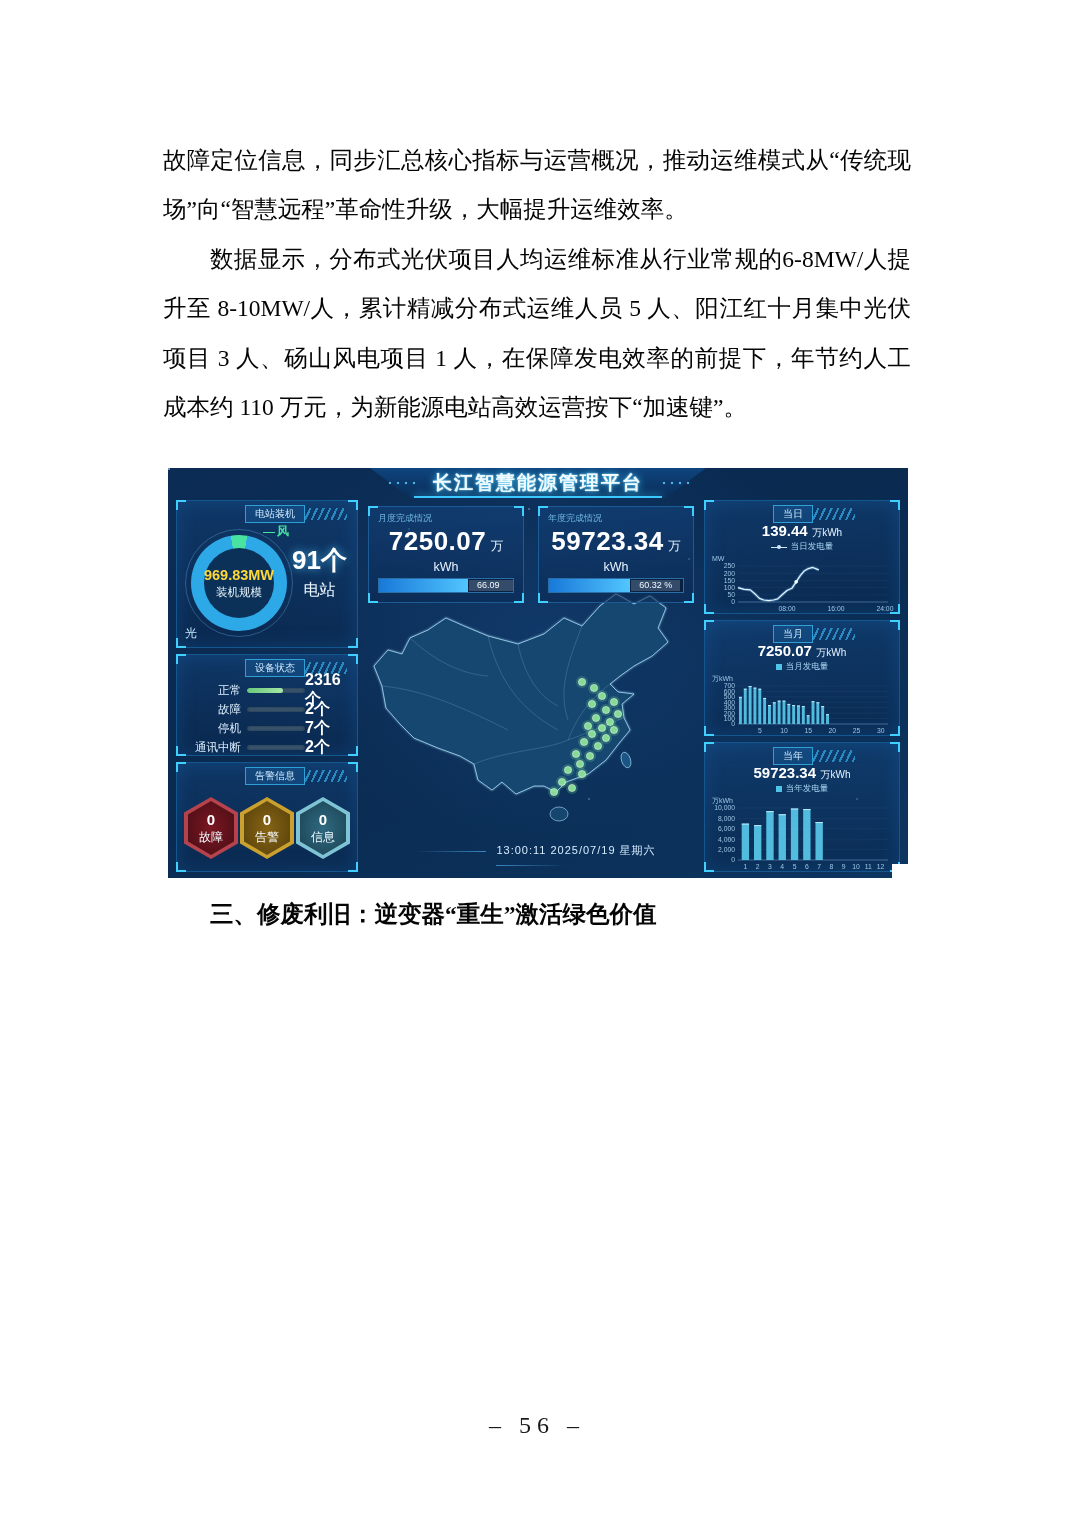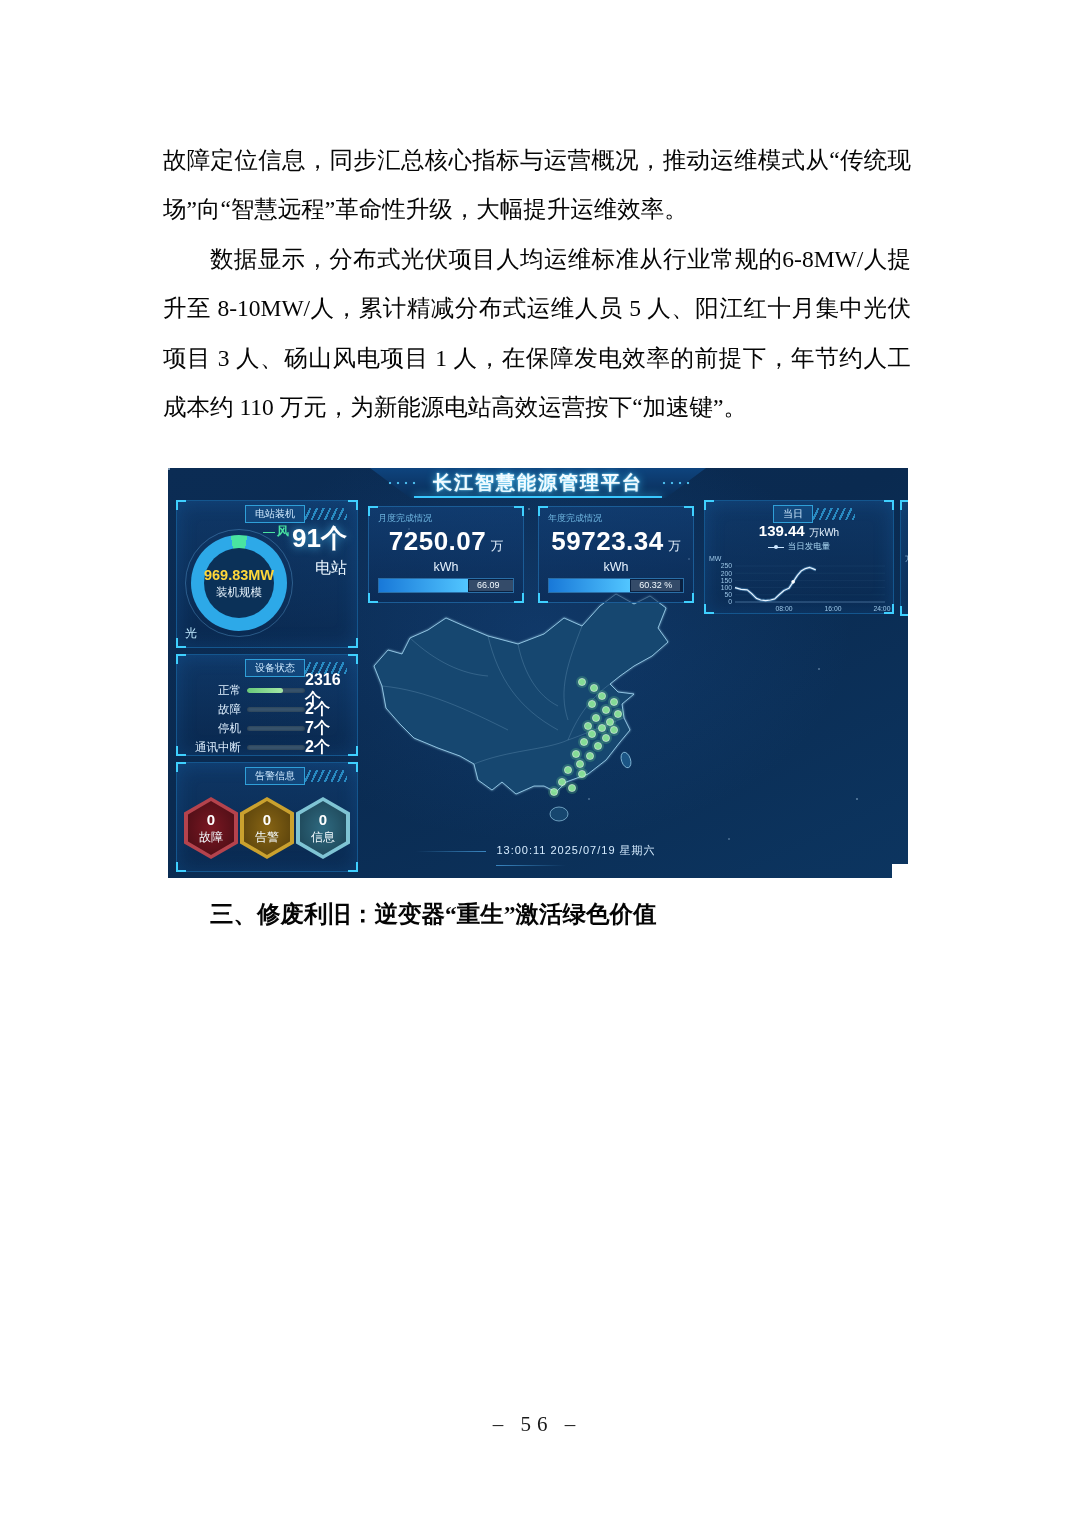--- a/index.html
+++ b/index.html
@@ -8,21 +8,21 @@
 
   
   .doc-block{position:absolute;left:163px;width:748px;text-align:justify;
              font-size:23.5px;line-height:49.4px;color:#050505;}
   .doc-block p{margin:0;}
   .indent{text-indent:2em;}
   #doc-top{top:136px;}
   #doc-bottom{top:888px;}
   .doc-heading{font-weight:bold;text-indent:2em;font-size:23.5px;line-height:52px;margin:0;}
   .page-number{position:absolute;left:0;width:100%;top:1412px;text-align:center;
-               font-size:21px;letter-spacing:6px;color:#1a1a1a;}
+               font-size:24px;letter-spacing:6px;color:#1a1a1a;}
 
   
   .dashboard{position:absolute;left:168px;top:468px;width:740px;height:410px;
     background:
       radial-gradient(ellipse at 50% 40%, rgba(30,90,160,.30), rgba(0,0,0,0) 60%),
       linear-gradient(155deg,#0b2c54 0%,#0a2a50 45%,#0c3560 100%);
     overflow:hidden;font-family:"Liberation Sans","DejaVu Sans",sans-serif;color:#d8ecff;}
   .stars{position:absolute;width:2px;height:2px;border-radius:50%;background:rgba(220,240,255,.7);
     box-shadow: 60px 220px rgba(200,230,255,.5), 300px 120px rgba(200,230,255,.4),
      520px 90px rgba(200,230,255,.5), 650px 200px rgba(200,230,255,.4),
@@ -49,21 +49,21 @@
     background:radial-gradient(circle,#49b8e8 1.2px,transparent 1.6px);
     background-size:8px 4px;background-repeat:repeat-x;}
   .win-icons{margin-left:auto;display:flex;gap:6px;align-items:center;}
   .icon-box{width:12px;height:10px;border:1px solid #8fc0e0;position:relative;cursor:pointer;}
   .icon-box.fs::after{content:"";position:absolute;inset:2px;border:1px dotted #8fc0e0;}
   .icon-box.rs::after{content:"";position:absolute;left:3px;top:2px;right:3px;bottom:2px;border:1px solid #8fc0e0;}
 
   .dash-body{position:absolute;top:32px;left:8px;right:8px;bottom:6px;display:flex;gap:8px;}
   .col-left{width:182px;display:flex;flex-direction:column;gap:6px;}
   .col-center{flex:1;position:relative;}
-  .col-right{width:196px;display:flex;flex-direction:row;gap:6px;}
+  .col-right{width:196px;display:flex;flex-direction:column;gap:6px;}
 
   .panel{position:relative;border:1px solid #14568e;
     background:linear-gradient(180deg,rgba(22,74,134,.38),rgba(9,38,76,.5));
     box-shadow:inset 0 0 20px rgba(30,130,220,.22);}
   .corners{position:absolute;inset:-1px;pointer-events:none;background:
     linear-gradient(#3fd0ff,#3fd0ff) left 0 top 0/10px 2px,
     linear-gradient(#3fd0ff,#3fd0ff) left 0 top 0/2px 10px,
     linear-gradient(#3fd0ff,#3fd0ff) right 0 top 0/10px 2px,
     linear-gradient(#3fd0ff,#3fd0ff) right 0 top 0/2px 10px,
     linear-gradient(#3fd0ff,#3fd0ff) left 0 bottom 0/10px 2px,
@@ -82,21 +82,21 @@
   .donut{position:absolute;left:14px;top:34px;width:96px;height:96px;border-radius:50%;
     outline:1px solid rgba(120,200,255,.3);outline-offset:5px;}
   .donut::after{content:"";position:absolute;inset:13px;border-radius:50%;background:#0b3158;}
   .donut-center{position:absolute;left:14px;top:34px;width:96px;height:96px;z-index:2;
     display:flex;flex-direction:column;align-items:center;justify-content:center;gap:2px;}
   .cap-val{font-size:14.5px;font-weight:bold;color:#ffd83a;}
   .cap-lab{font-size:11.5px;color:#eaf6ff;}
   .wind-label{position:absolute;left:100px;top:22px;font-size:12px;font-weight:bold;color:#49e3a1;z-index:3;}
   .wind-label::before{content:"";position:absolute;left:-14px;top:9px;width:12px;height:1px;background:#49e3a1;}
   .solar-label{position:absolute;left:8px;top:124px;font-size:12px;color:#bfe9ff;z-index:3;}
-  .station-count{position:absolute;right:10px;top:20px;text-align:right;z-index:3;}
+  .station-count{position:absolute;right:10px;top:42px;text-align:center;z-index:3;}
   .sc-num{font-size:26px;font-weight:bold;color:#ffffff;text-shadow:0 0 10px rgba(80,200,255,.8);}
   .sc-unit{font-size:16px;color:#eaf6ff;margin-top:2px;}
 
   
   .st-rows{position:absolute;top:26px;left:6px;right:6px;}
   .st-row{display:flex;align-items:center;height:19px;font-size:11.5px;}
   .st-label{width:58px;text-align:right;color:#dff0ff;padding-right:6px;white-space:nowrap;}
   .st-track{flex:1;height:5px;background:#39556f;border-radius:3px;position:relative;overflow:hidden;
     box-shadow:inset 0 0 3px rgba(0,0,0,.4);}
   .st-fill{position:absolute;left:0;top:0;bottom:0;border-radius:3px;

